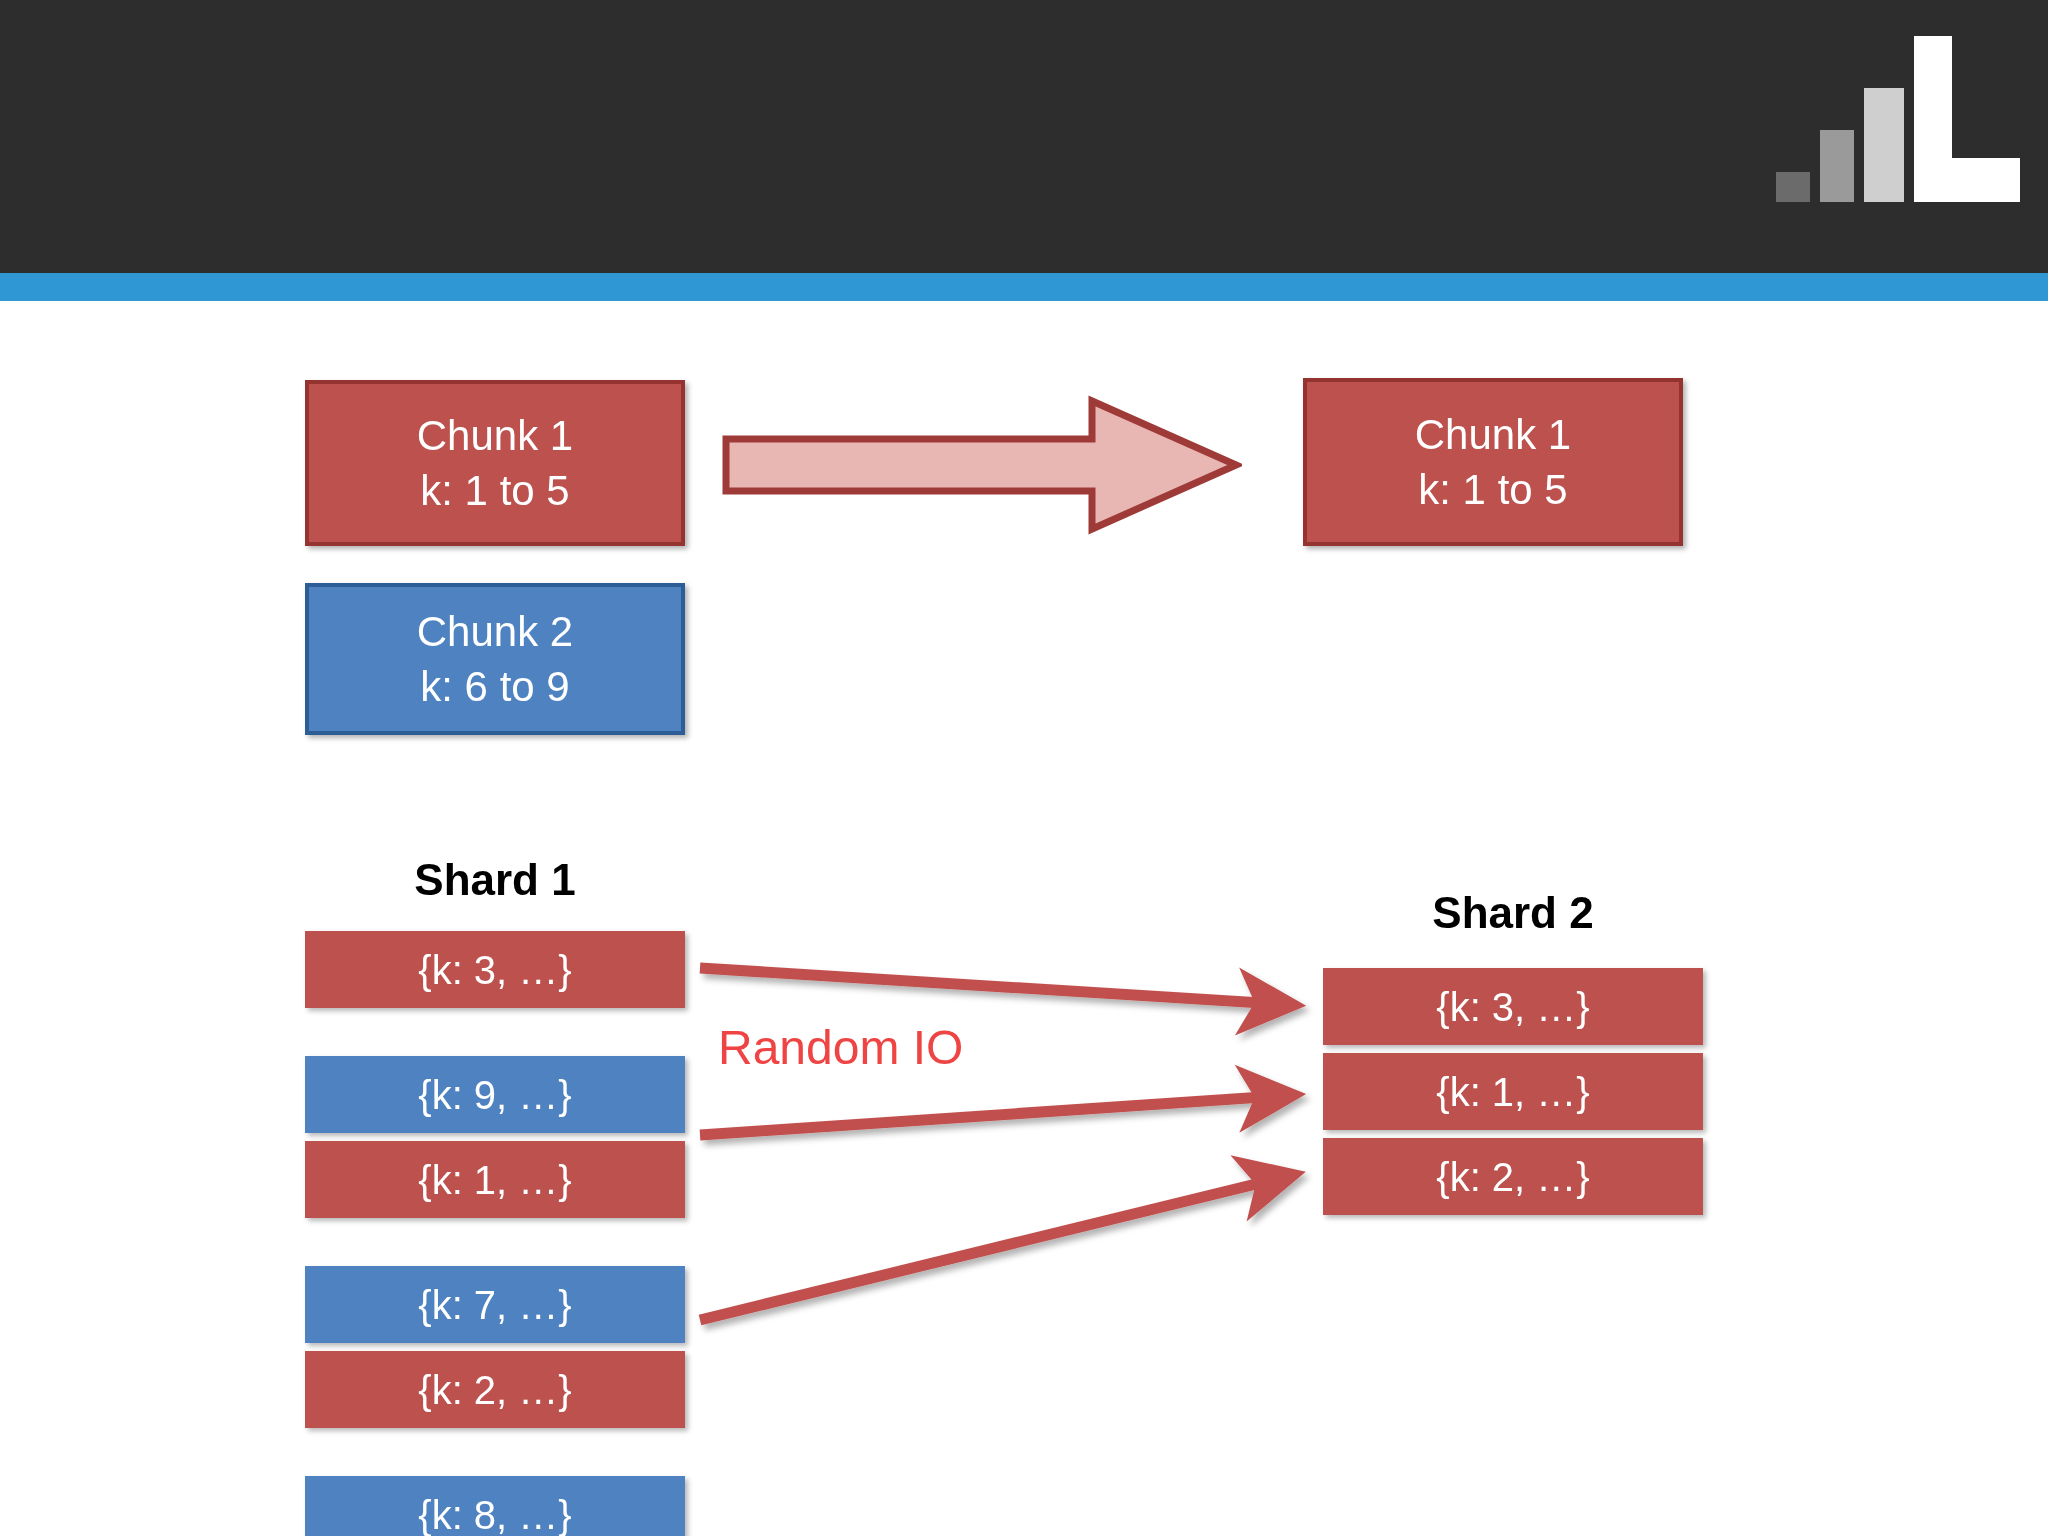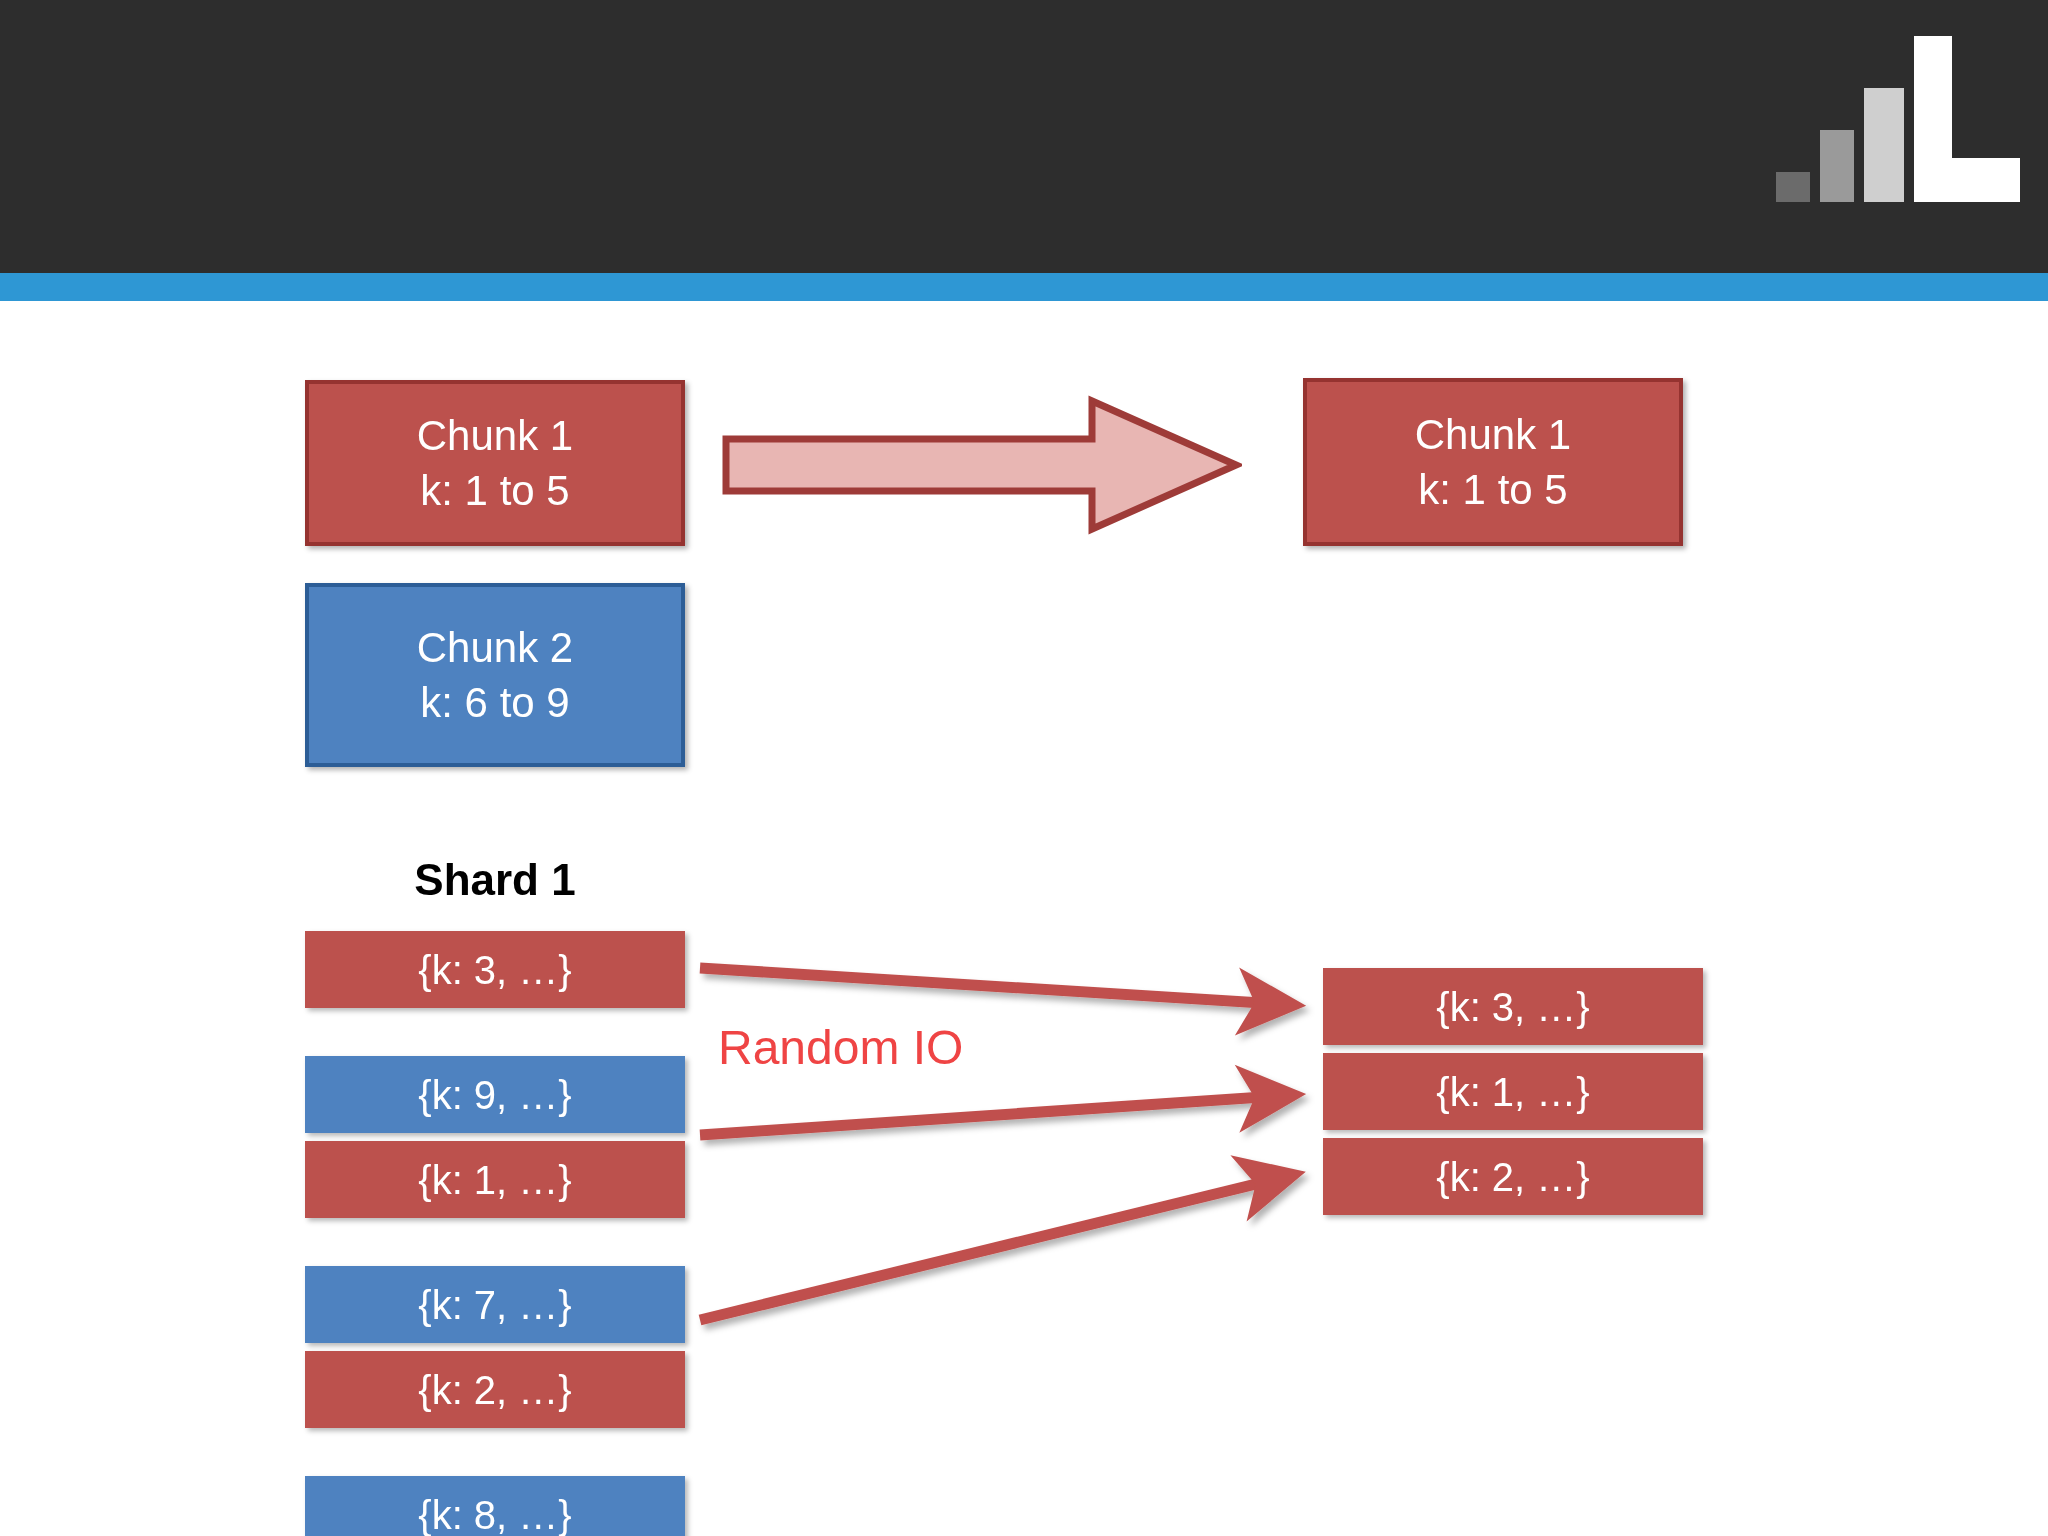--- a/index.html
+++ b/index.html
@@ -91,21 +91,21 @@
   .chunk-red {
     background: #bc514d;
     border: 4px solid #953330;
   }
   .chunk-blue {
     background: #4e82c0;
     border: 4px solid #2c5d96;
   }
 
   #chunk1-left  { left: 305px; top: 380px; width: 380px; height: 166px; }
-  #chunk2-left  { left: 305px; top: 583px; width: 380px; height: 184px; }
+  #chunk2-left  { left: 305px; top: 583px; width: 380px; height: 152px; }
   #chunk1-right { left: 1303px; top: 378px; width: 380px; height: 168px; }
 
   
   #migrate-arrow {
     position: absolute;
     left: 722px;
     top: 395px;
     width: 520px;
     height: 140px;
   }
@@ -190,20 +190,21 @@
   <svg id="migrate-arrow" viewBox="0 0 520 140">
     <polygon points="4,44 370,44 370,6 514,70 370,134 370,96 4,96" fill="#e8b6b3" stroke="#9e3b38" stroke-width="7" stroke-linejoin="miter"></polygon>
   </svg>
 
   <div class="chunk-box chunk-red" id="chunk1-right">
     <div>Chunk 1</div>
     <div>k: 1 to 5</div>
   </div>
 
   <div class="shard-label" id="shard1-label">Shard 1</div>
+  <div class="shard-label" id="shard2-label">Shard 2</div>
 
   <div class="shard-col" id="shard1-col">
     <div class="doc-row row-red">{k: 3, …}</div>
     <div class="doc-row row-blue">{k: 9, …}</div>
     <div class="doc-row row-red">{k: 1, …}</div>
     <div class="doc-row row-blue">{k: 7, …}</div>
     <div class="doc-row row-red">{k: 2, …}</div>
     <div class="doc-row row-blue">{k: 8, …}</div>
   </div>
 

